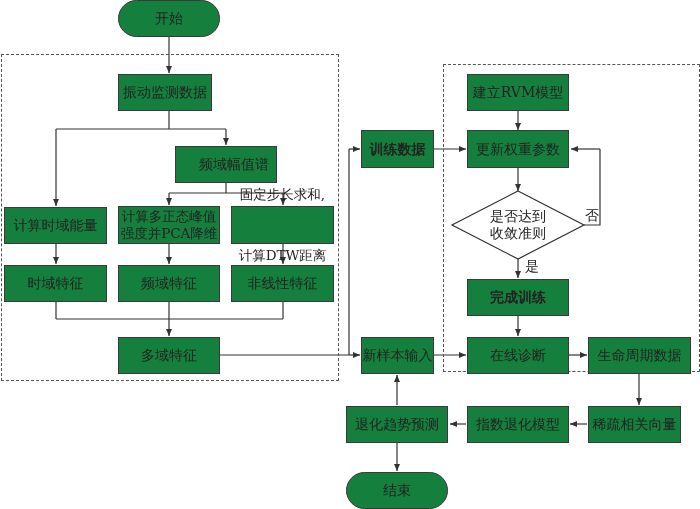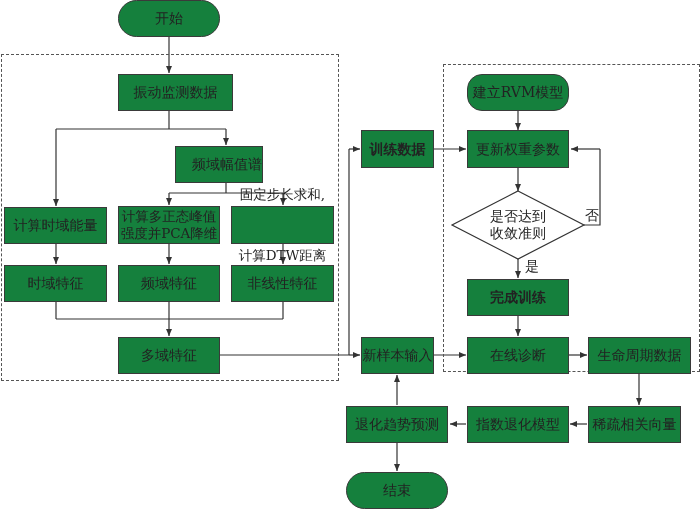--- a/index.html
+++ b/index.html
@@ -82,25 +82,25 @@
   <polygon points="518,191 584,225 518,259 452,225" fill="#fff" stroke="#333" stroke-width="1.2"></polygon>
 </svg>
 
 <div class="group" style="left:1px; top:54px; width:338px; height:327px;"></div>
 <div class="group" style="left:443px; top:64px; width:257px; height:308px;"></div>
 
 <div class="node terminal" style="left:118px; top:0px; width:102px; height:37px;">
   <span>开始</span>
 </div>
 
-<div class="node" style="left:118px; top:74px; width:115px; height:37px;">
+<div class="node" style="left:118px; top:74px; width:94px; height:37px;">
   <span>振动监测数据</span>
 </div>
 
-<div class="node" style="left:175px; top:146px; width:88px; height:37px;padding-left:16px;">
+<div class="node" style="left:175px; top:146px; width:102px; height:37px;padding-left:16px;">
   <span>频域幅值谱</span>
 </div>
 
 <div class="node" style="left:4px; top:207px; width:103px; height:37px;">
   <span>计算时域能量</span>
 </div>
 
 <div class="node" style="left:118px; top:206px; width:102px; height:38px; flex-direction:column; font-size:13.5px;">
   <span>计算多正态峰值</span>
   <span>强度并PCA降维</span>
@@ -128,21 +128,21 @@
 </div>
 
 <div class="node" style="left:361px; top:130px; width:73px; height:38px;font-weight:bold;">
   <span>训练数据</span>
 </div>
 
 <div class="node" style="left:361px; top:337px; width:73px; height:37px;">
   <span>新样本输入</span>
 </div>
 
-<div class="node" style="left:467px; top:74px; width:102px; height:37px;border-radius:15px;">
+<div class="node" style="left:467px; top:74px; width:102px; height:37px;">
   <span>建立RVM模型</span>
 </div>
 
 <div class="node" style="left:467px; top:130px; width:102px; height:38px;">
   <span>更新权重参数</span>
 </div>
 
 <div class="diamond-text" style="left:470px; top:208px; width:96px;">
   <div>是否达到</div>
   <div>收敛准则</div>

